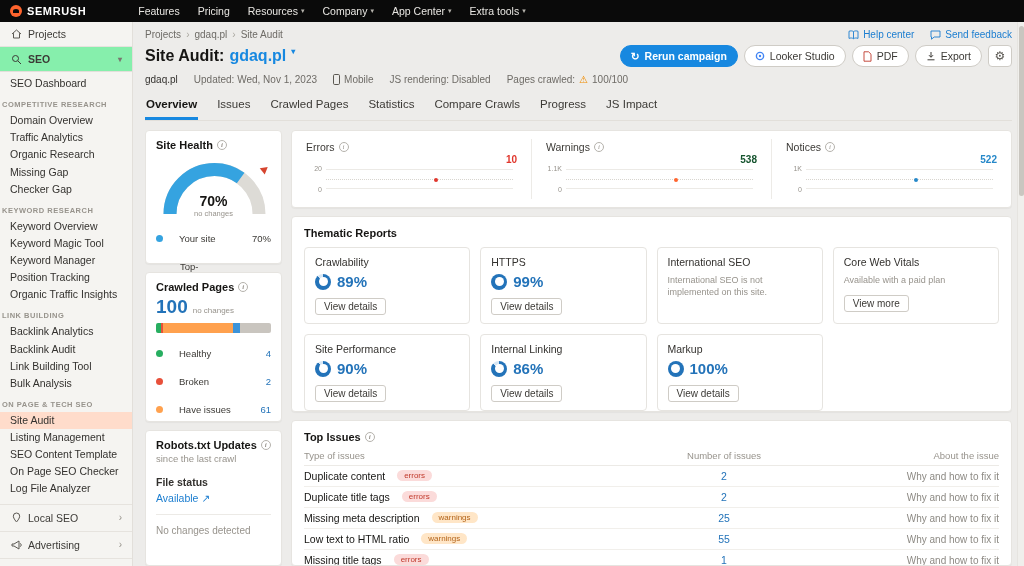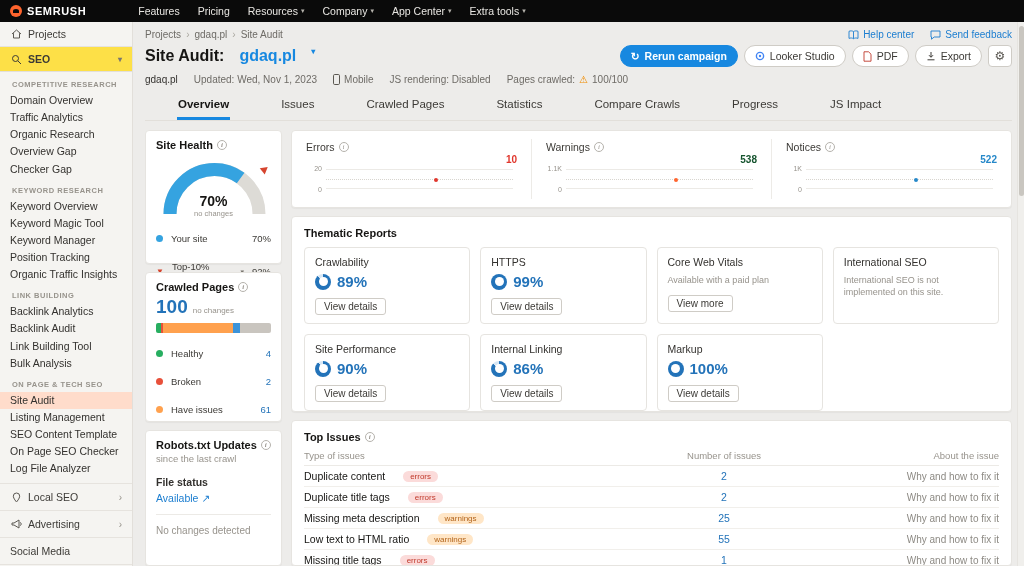--- a/index.html
+++ b/index.html
@@ -15,55 +15,55 @@
   .topnav .titem { color:#e8e6e2; font-size:10.5px; display:flex; align-items:center; gap:3px; cursor:pointer; }
   .tcaret { font-size:7px; color:#b5b2ac; }
 
   
   .layout { display:flex; height:544px; position:relative; }
 
   
   .sidebar { width:133px; flex-shrink:0; background:#f5f4f1; border-right:1px solid #e2dfda; overflow:hidden; }
   .side-row { display:flex; align-items:center; gap:6px; padding:6px 10px; font-size:10.5px; color:#3c3a36; cursor:pointer; }
   .side-projects { border-bottom:1px solid #e6e3de; }
-  .side-seo { background:#fde047; font-weight:bold; border-bottom:1px solid #e2dfda; }
+  .side-seo { background:#86efac; font-weight:bold; border-bottom:1px solid #e2dfda; }
   .side-seo .chev { margin-left:auto; font-size:8px; color:#7a766f; }
   .side-item { padding:2px 10px; font-size:10.5px; color:#33312e; line-height:1.25; cursor:pointer; white-space:nowrap; }
   .side-item.active { background:#ffdccb; }
-  .side-header { font-size:7.5px; font-weight:bold; letter-spacing:.5px; color:#97938c; padding:8px 12px 3px; white-space:nowrap; }
+  .side-header { font-size:7.5px; font-weight:bold; letter-spacing:.5px; color:#97938c; padding:8px 2px 3px; white-space:nowrap; }
   .side-bottom { border-top:1px solid #e6e3de; margin-top:6px; }
   .side-bottom .side-row { border-bottom:1px solid #e6e3de; padding:7px 10px; }
   .side-bottom .chev { margin-left:auto; color:#97938c; font-size:10px; }
   .sicon { display:inline-flex; width:12px; justify-content:center; }
 
   
   .main { flex:1; display:flex; flex-direction:column; overflow:hidden; padding:0 12px 0 12px; }
   .crumb-row { display:flex; align-items:center; margin-top:7px; font-size:10px; color:#6e6b66; }
   .crumb { cursor:pointer; }
   .crumb-sep { margin:0 5px; color:#aba8a1; }
   .head-links { margin-left:auto; display:flex; gap:16px; }
   .hlink { display:flex; align-items:center; gap:4px; color:#1c7ed0; font-size:10px; cursor:pointer; }
 
   .title-row { display:flex; align-items:center; margin-top:5px; }
-  .page-title { font-size:16px; font-weight:bold; color:#161513; display:flex; align-items:flex-start; gap:15px; }
+  .page-title { font-size:16px; font-weight:bold; color:#161513; display:flex; align-items:flex-start; gap:5px; }
   .t-domain { color:#1788e0; cursor:pointer; }
   .t-caret { font-size:8px; color:#1788e0; }
   .actions { margin-left:auto; display:flex; gap:6px; align-items:center; }
   .btn { height:22px; border-radius:12px; border:1px solid #cfccc6; background:#fff; padding:0 10px;
          font-size:10.5px; display:inline-flex; align-items:center; gap:5px; color:#3c3a36; cursor:pointer; font-family:inherit; }
   .btn-primary { background:#1788e0; border-color:#1788e0; color:#fff; font-weight:bold; }
   .btn-gear { width:24px; padding:0; justify-content:center; border-radius:4px; font-size:12px; color:#5b5852; }
 
   .meta-row { display:flex; align-items:center; gap:16px; margin-top:7px; font-size:10px; color:#6e6b66; }
   .meta-strong { color:#33312e; }
   .meta-item { display:flex; align-items:center; gap:4px; }
   .warn-glyph { color:#f08c00; font-size:10px; }
 
   .tabs { display:flex; gap:18px; margin-top:9px; border-bottom:1px solid #e2dfda; }
-  .tab { font-size:11.5px; color:#3c3a36; padding:4px 1px 7px; cursor:pointer; border-bottom:3px solid transparent;margin-left:32px; }
+  .tab { font-size:11.5px; color:#3c3a36; padding:4px 1px 7px; cursor:pointer; border-bottom:3px solid transparent; }
   .tab.active { color:#161513; font-weight:bold; border-bottom-color:#1788e0; }
 
   
   .content { display:flex; gap:9px; margin-top:9px; flex:1; overflow:hidden; }
   .col-left { width:137px; flex-shrink:0; display:flex; flex-direction:column; gap:8px; }
   .col-right { flex:1; display:flex; flex-direction:column; gap:8px; overflow:hidden; }
   .card { background:#fff; border:1px solid #e6e4e0; border-radius:4px; box-shadow:0 1px 1px rgba(0,0,0,.04); }
   .card-title { font-size:11px; font-weight:bold; color:#161513; display:flex; align-items:center; gap:4px; }
   .info-i { width:10px; height:10px; flex-shrink:0; border:1px solid #b5b2ac; border-radius:50%; color:#98948d;
             font-size:7px; font-style:italic; font-family:"Liberation Serif",serif; display:inline-flex;
@@ -71,21 +71,21 @@
 
   
   .sh-card { padding:8px 10px; height:134px; }
   .gauge-wrap { position:relative; height:62px; margin-top:5px; }
   .gauge-center { position:absolute; left:0; right:0; bottom:0; text-align:center; }
   .gauge-score { font-size:14px; font-weight:bold; color:#161513; }
   .gauge-sub { font-size:7.5px; color:#97938c; }
   .gauge-marker { position:absolute; right:4px; top:10px; width:0; height:0;
     border-left:4px solid transparent; border-right:4px solid transparent; border-top:7px solid #d6452f;
     transform:rotate(112deg); }
-  .legend-row { display:flex; align-items:center; gap:8px; font-size:9.5px; color:#3c3a36; padding:2.5px 0;margin-top:12px; }
+  .legend-row { display:flex; align-items:center; gap:16px; font-size:9.5px; color:#3c3a36; padding:2.5px 0;margin-top:12px; }
   .legend-val { margin-left:auto; }
   .dot7 { width:7px; height:7px; border-radius:50%; flex-shrink:0; }
   .tri-red { color:#d6452f; font-size:8px; line-height:1; }
   .mini-caret { font-size:7px; color:#7a766f; }
 
   
   .cp-card { padding:8px 10px; height:150px; }
   .cp-num-row { display:flex; align-items:baseline; gap:5px; margin-top:3px; }
   .cp-num { font-size:19px; font-weight:bold; color:#2373b9; }
   .cp-sub { font-size:8px; color:#97938c; }
@@ -130,21 +130,21 @@
   .tile-btn { font-size:10px; border:1px solid #cfccc6; border-radius:3px; background:#fff;
               padding:2px 8px; color:#3c3a36; cursor:pointer; font-family:inherit; }
   .tile-note { font-size:9px; color:#97938c; margin-top:6px; line-height:1.35; }
   .tile-note.mb { margin-bottom:7px; }
 
   
   .ti-card { padding:10px 12px; flex:1; overflow:hidden; }
   .ti-cols { display:flex; font-size:9.5px; color:#97938c; padding:7px 0 4px; border-bottom:1px solid #eceae6; }
   .c-name { flex:1; } .c-count { width:210px; text-align:center; } .c-about { width:170px; text-align:right; }
   .ti-row { display:flex; align-items:center; padding:4px 0; border-bottom:1px solid #f1efeb; font-size:10.5px; }
-  .issue-name { flex:1; display:flex; align-items:center; gap:18px; color:#161513; }
+  .issue-name { flex:1; display:flex; align-items:flex-start; gap:12px; color:#161513; }
   .badge { font-size:8px; padding:1px 7px; border-radius:8px; }
   .badge.errors { background:#fbdbda; color:#c0392b; }
   .badge.warnings { background:#ffe6c7; color:#b3641a; }
   .count { width:210px; text-align:center; color:#2373b9; cursor:pointer; }
   .about-link { width:170px; text-align:right; font-size:10px; color:#8d8a84; cursor:pointer; }
 
   
   .scrollbar { position:absolute; right:0; top:0; bottom:0; width:7px; background:#f0efec; border-left:1px solid #e6e4e0; }
   .scroll-thumb { position:absolute; top:4px; left:1px; width:5px; height:170px; border-radius:3px; background:#c9c6c0; cursor:pointer; }
 
@@ -198,26 +198,27 @@
   <div class="side-row side-seo">
     <span class="sicon">
       <svg width="11" height="11" viewBox="0 0 11 11">
             <circle cx="4.5" cy="4.5" r="3" fill="none" stroke="#3c3a36"></circle>
             <path d="M7 7l3 3" stroke="#3c3a36"></path>
           </svg>
     </span>
     <span>SEO</span>
     <span class="chev">▾</span>
   </div>
+  <div class="side-item" style="padding-top:5px"><span>SEO Dashboard</span></div>
 
   <div class="side-header">COMPETITIVE RESEARCH</div>
   <div class="side-item"><span>Domain Overview</span></div>
   <div class="side-item"><span>Traffic Analytics</span></div>
   <div class="side-item"><span>Organic Research</span></div>
-  <div class="side-item"><span>Overview Gap</span></div>
+  <div class="side-item"><span>Missing Gap</span></div>
   <div class="side-item"><span>Checker Gap</span></div>
 
   <div class="side-header">KEYWORD RESEARCH</div>
   <div class="side-item"><span>Keyword Overview</span></div>
   <div class="side-item"><span>Keyword Magic Tool</span></div>
   <div class="side-item"><span>Keyword Manager</span></div>
   <div class="side-item"><span>Position Tracking</span></div>
   <div class="side-item"><span>Organic Traffic Insights</span></div>
 
   <div class="side-header">LINK BUILDING</div>
@@ -528,28 +529,28 @@
           <div class="tile">
             <div class="tile-name">HTTPS</div>
             <div class="tile-score">
               <span class="ring" style="--p:99"></span>
               <span class="tile-pct">99%</span>
             </div>
             <button class="tile-btn">View details</button>
           </div>
 
           <div class="tile">
+            <div class="tile-name">International SEO</div>
+            <div class="tile-note">International SEO is not implemented on this site.</div>
+          </div>
+
+          <div class="tile">
             <div class="tile-name">Core Web Vitals</div>
             <div class="tile-note mb">Available with a paid plan</div>
             <button class="tile-btn">View more</button>
-          </div>
-
-          <div class="tile">
-            <div class="tile-name">International SEO</div>
-            <div class="tile-note">International SEO is not implemented on this site.</div>
           </div>
 
           <div class="tile">
             <div class="tile-name">Site Performance</div>
             <div class="tile-score">
               <span class="ring" style="--p:90"></span>
               <span class="tile-pct">90%</span>
             </div>
             <button class="tile-btn">View details</button>
           </div>

